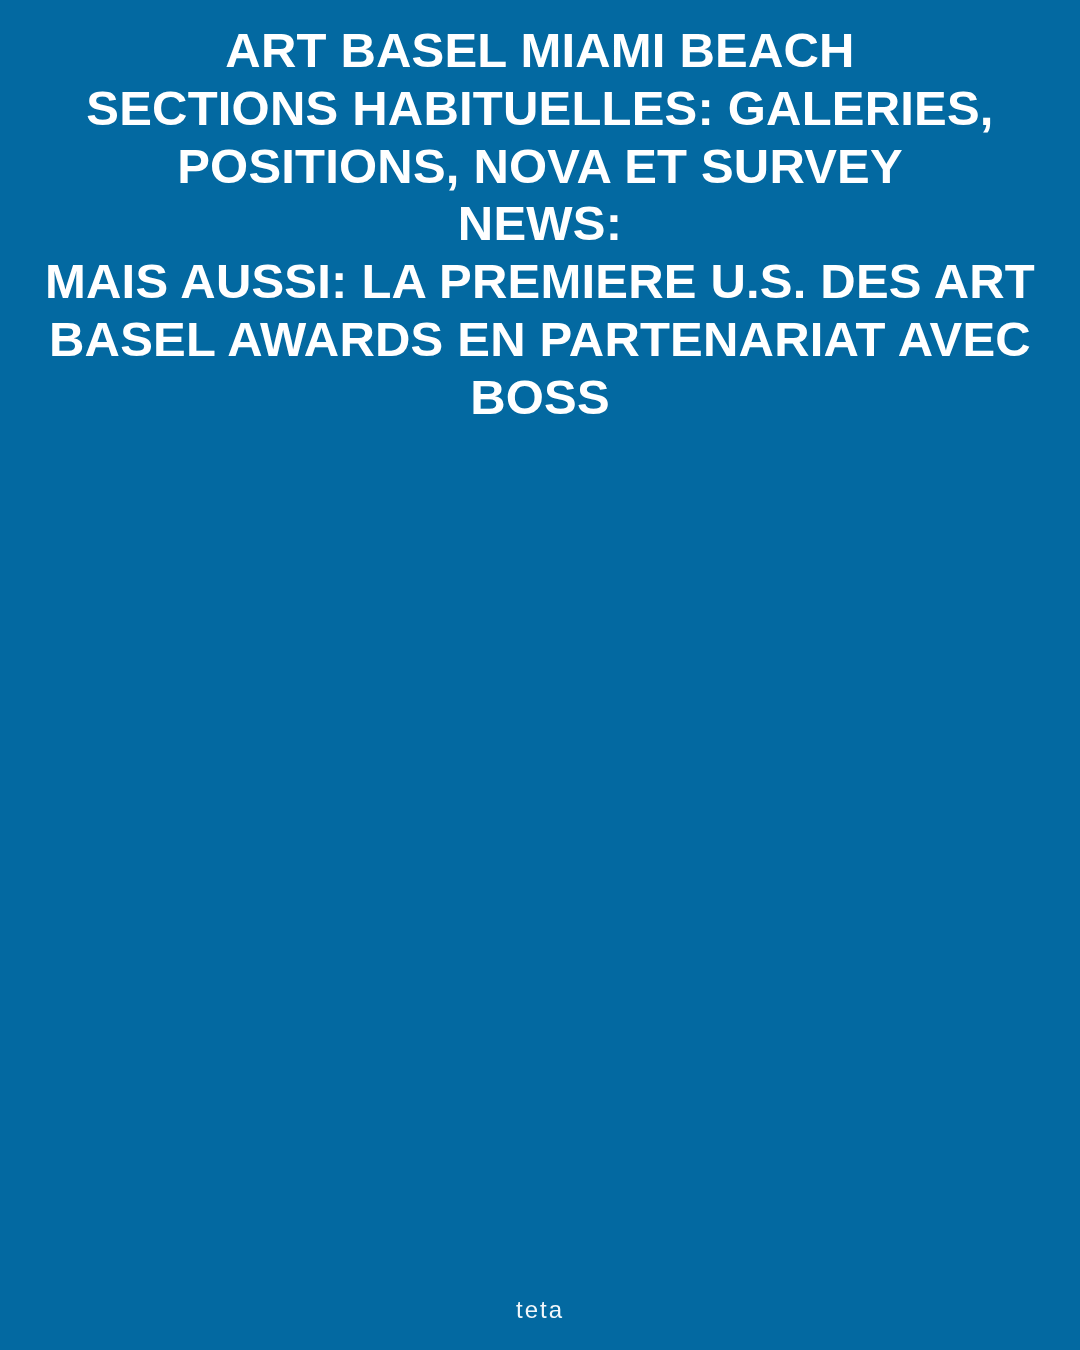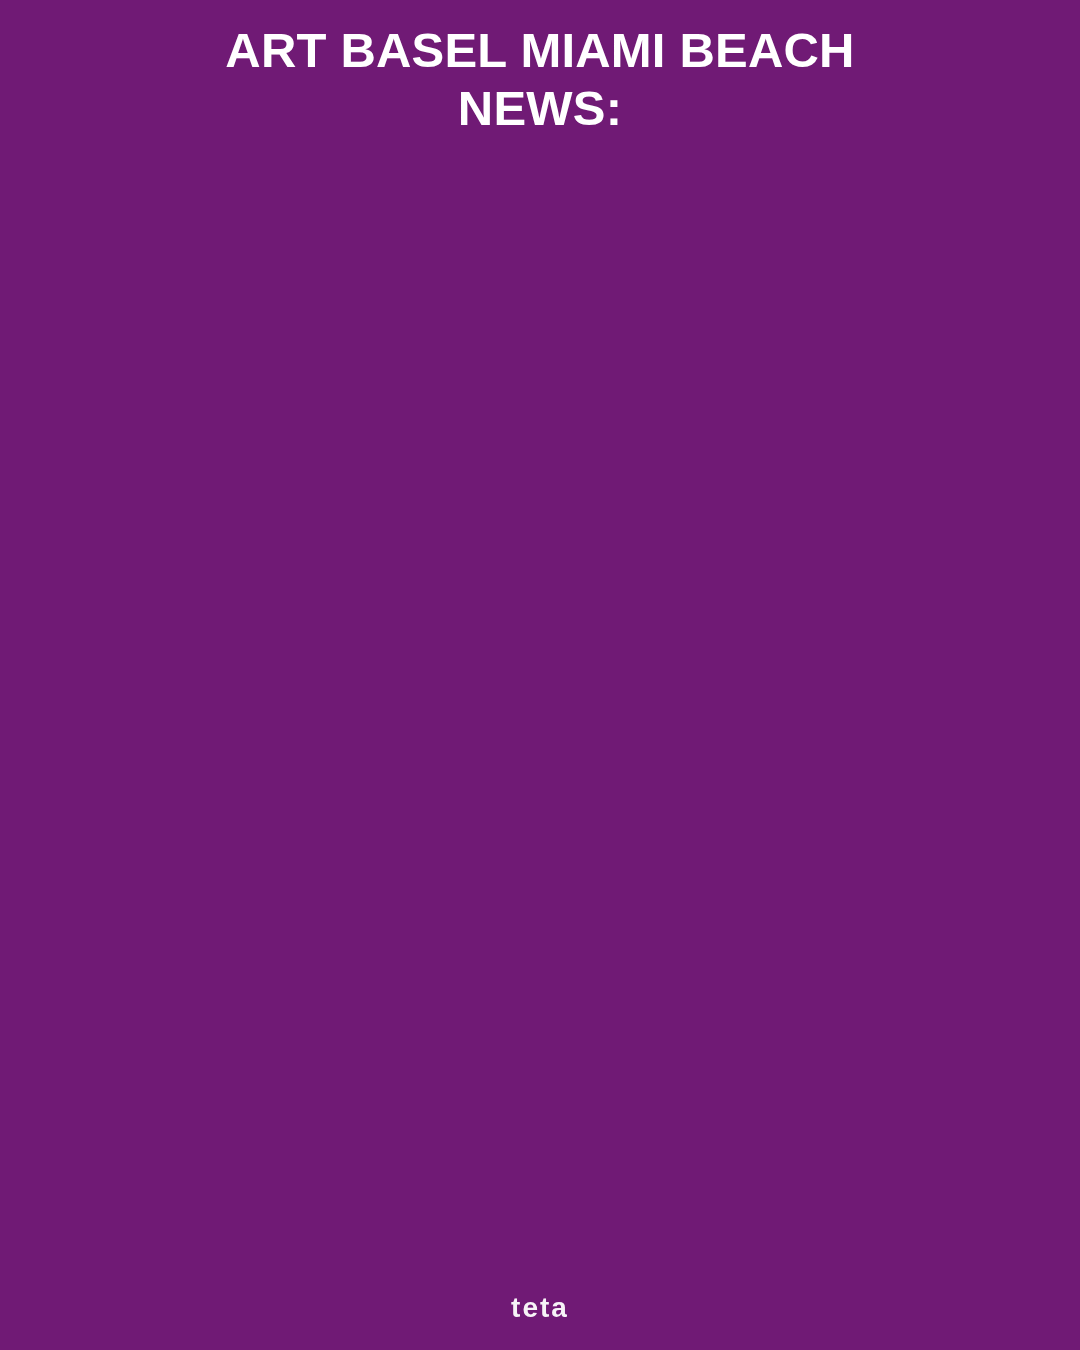--- a/index.html
+++ b/index.html
@@ -10,21 +10,21 @@
   body {
     width: 1080px;
     height: 1350px;
     overflow: hidden;
     font-family: "Liberation Sans", sans-serif;
   }
   .poster {
     position: relative;
     width: 1080px;
     height: 1350px;
-    background: #701a75;
+    background: #0369a1;
     box-sizing: border-box;
     padding: 22px 30px 0 30px;
   }
   .text-block {
     display: flex;
     flex-direction: column;
     align-items: center;
     justify-content: flex-start;
   }
   .line {
@@ -38,31 +38,33 @@
     white-space: pre-wrap;
     text-transform: uppercase;
   }
   .watermark {
     position: absolute;
     left: 0;
     right: 0;
     bottom: 26px;
     text-align: center;
     color: #ffffff;
-    font-size: 28px;
+    font-size: 24px;
     letter-spacing: 2px;
-    font-weight: bold;
+    font-weight: normal;
     opacity: 0.95;
   }
 </style>
 </head>
 <body>
 
 <div class="poster">
 
   <div class="text-block">
     <div class="line">ART BASEL MIAMI BEACH</div>
+    <div class="line">SECTIONS HABITUELLES: GALERIES, POSITIONS, NOVA ET SURVEY</div>
     <div class="line">NEWS:</div>
+    <div class="line">MAIS AUSSI: LA PREMIERE U.S. DES ART BASEL AWARDS EN PARTENARIAT AVEC BOSS</div>
   </div>
 
   <div class="watermark">teta</div>
 
 </div>
 
 </body></html>

